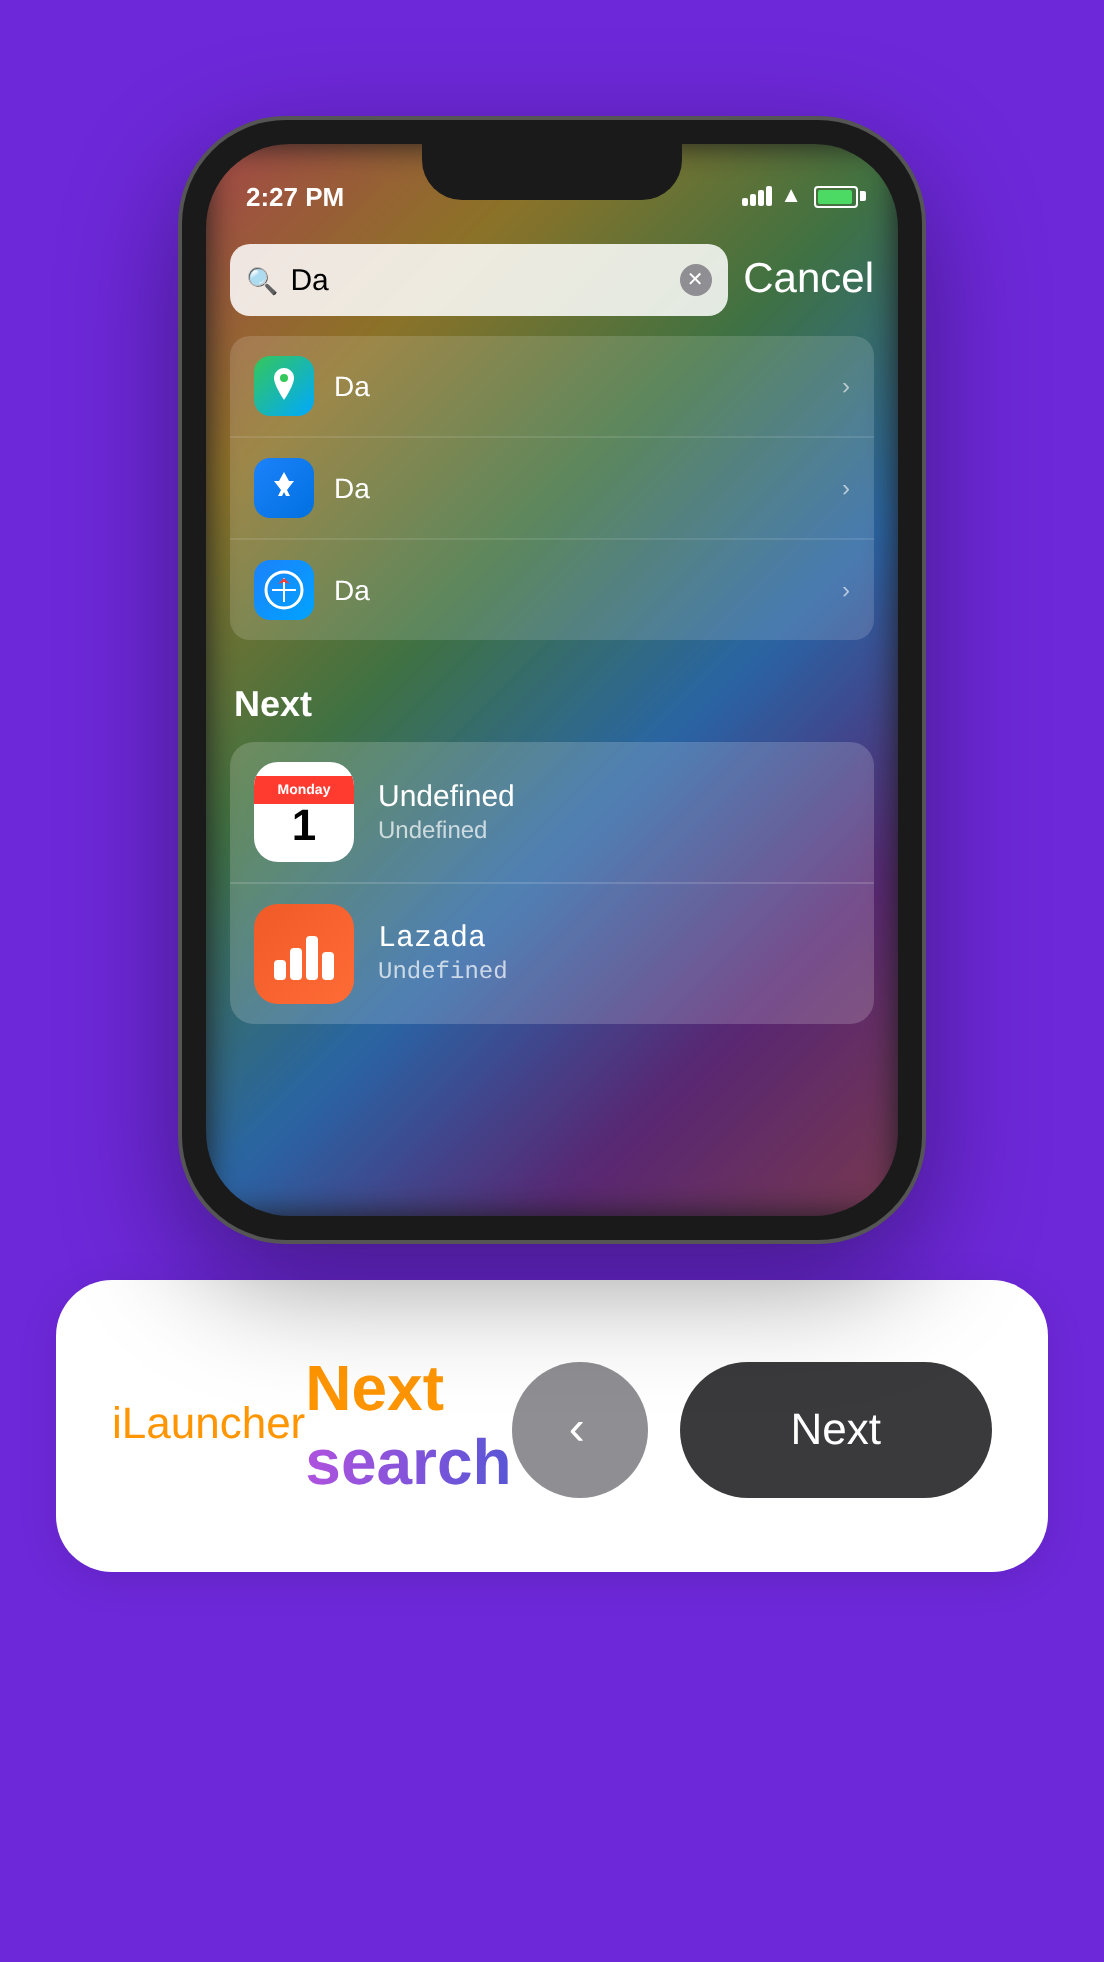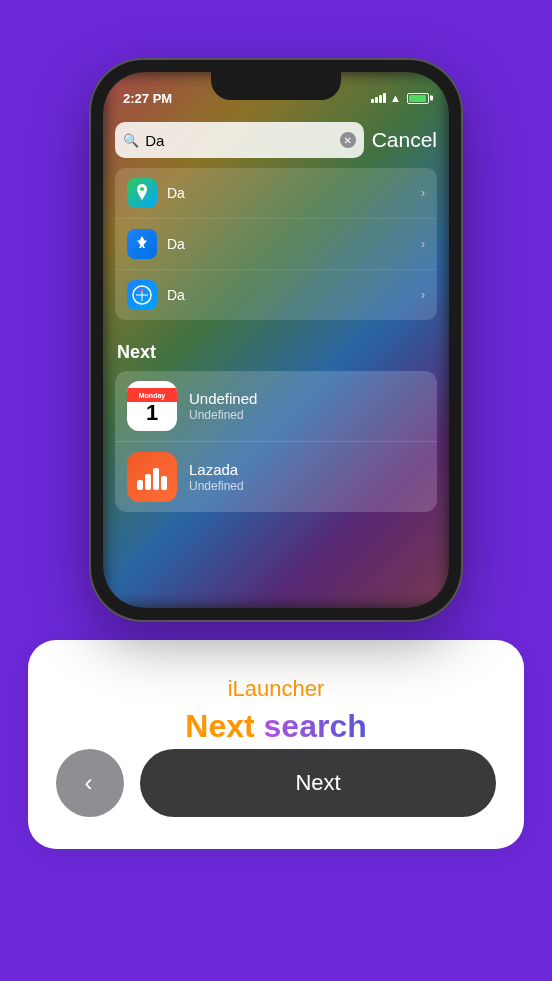--- a/index.html
+++ b/index.html
@@ -289,20 +289,21 @@
     }
 
     .app-item {
       display: flex;
       align-items: center;
       padding: 10px 12px;
       border-bottom: 1px solid rgba(255,255,255,0.15);
     }
     .app-item:last-child {
       border-bottom: none;
+      font-family: Liberation Mono, monospace;
     }
 
     .app-icon {
       width: 50px;
       height: 50px;
       border-radius: 12px;
       margin-right: 12px;
       flex-shrink: 0;
       overflow: hidden;
       display: flex;
@@ -383,21 +384,21 @@
     }
 
     
     .bottom-card {
       width: 496px;
       background: #fff;
       border-radius: 28px;
       margin-top: 20px;
       padding: 36px 28px 32px;
       display: flex;
-      flex-direction: column;
+      flex-direction: row;
       align-items: center;
       box-shadow: 0 4px 20px rgba(0,0,0,0.1);
       flex-shrink: 0;
     }
 
     .card-app-name {
       font-size: 22px;
       font-weight: 400;
       color: #ff9500;
       margin-bottom: 6px;

